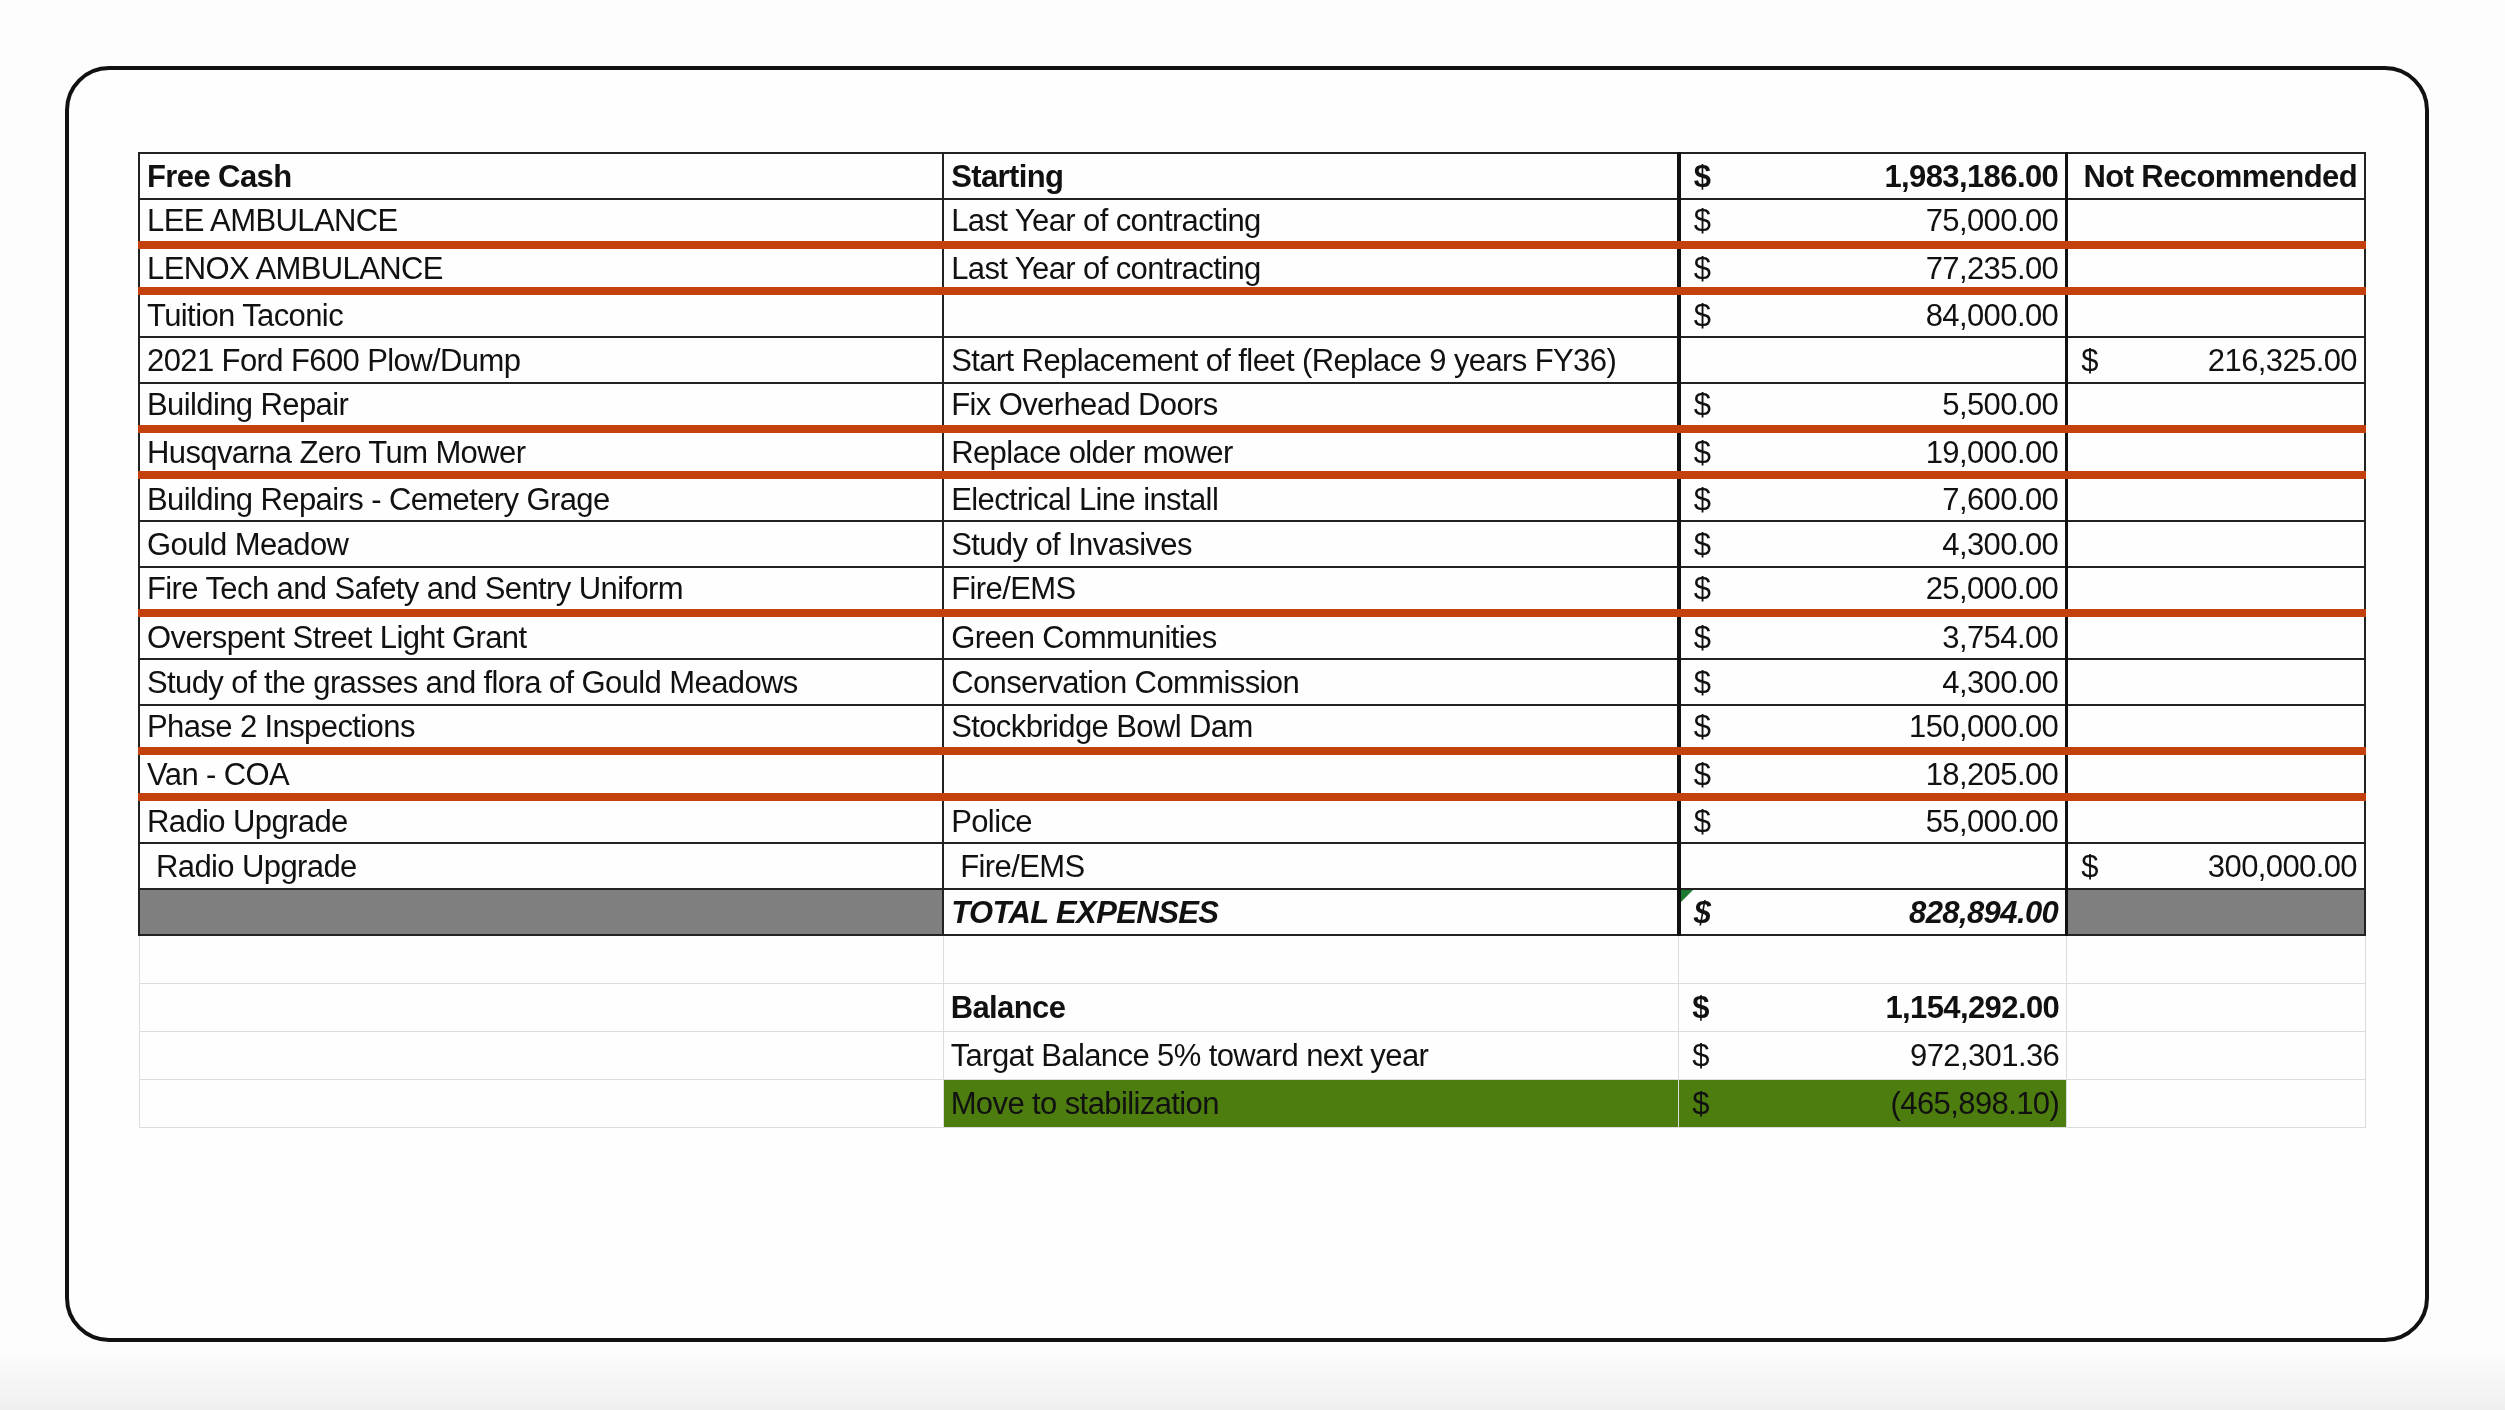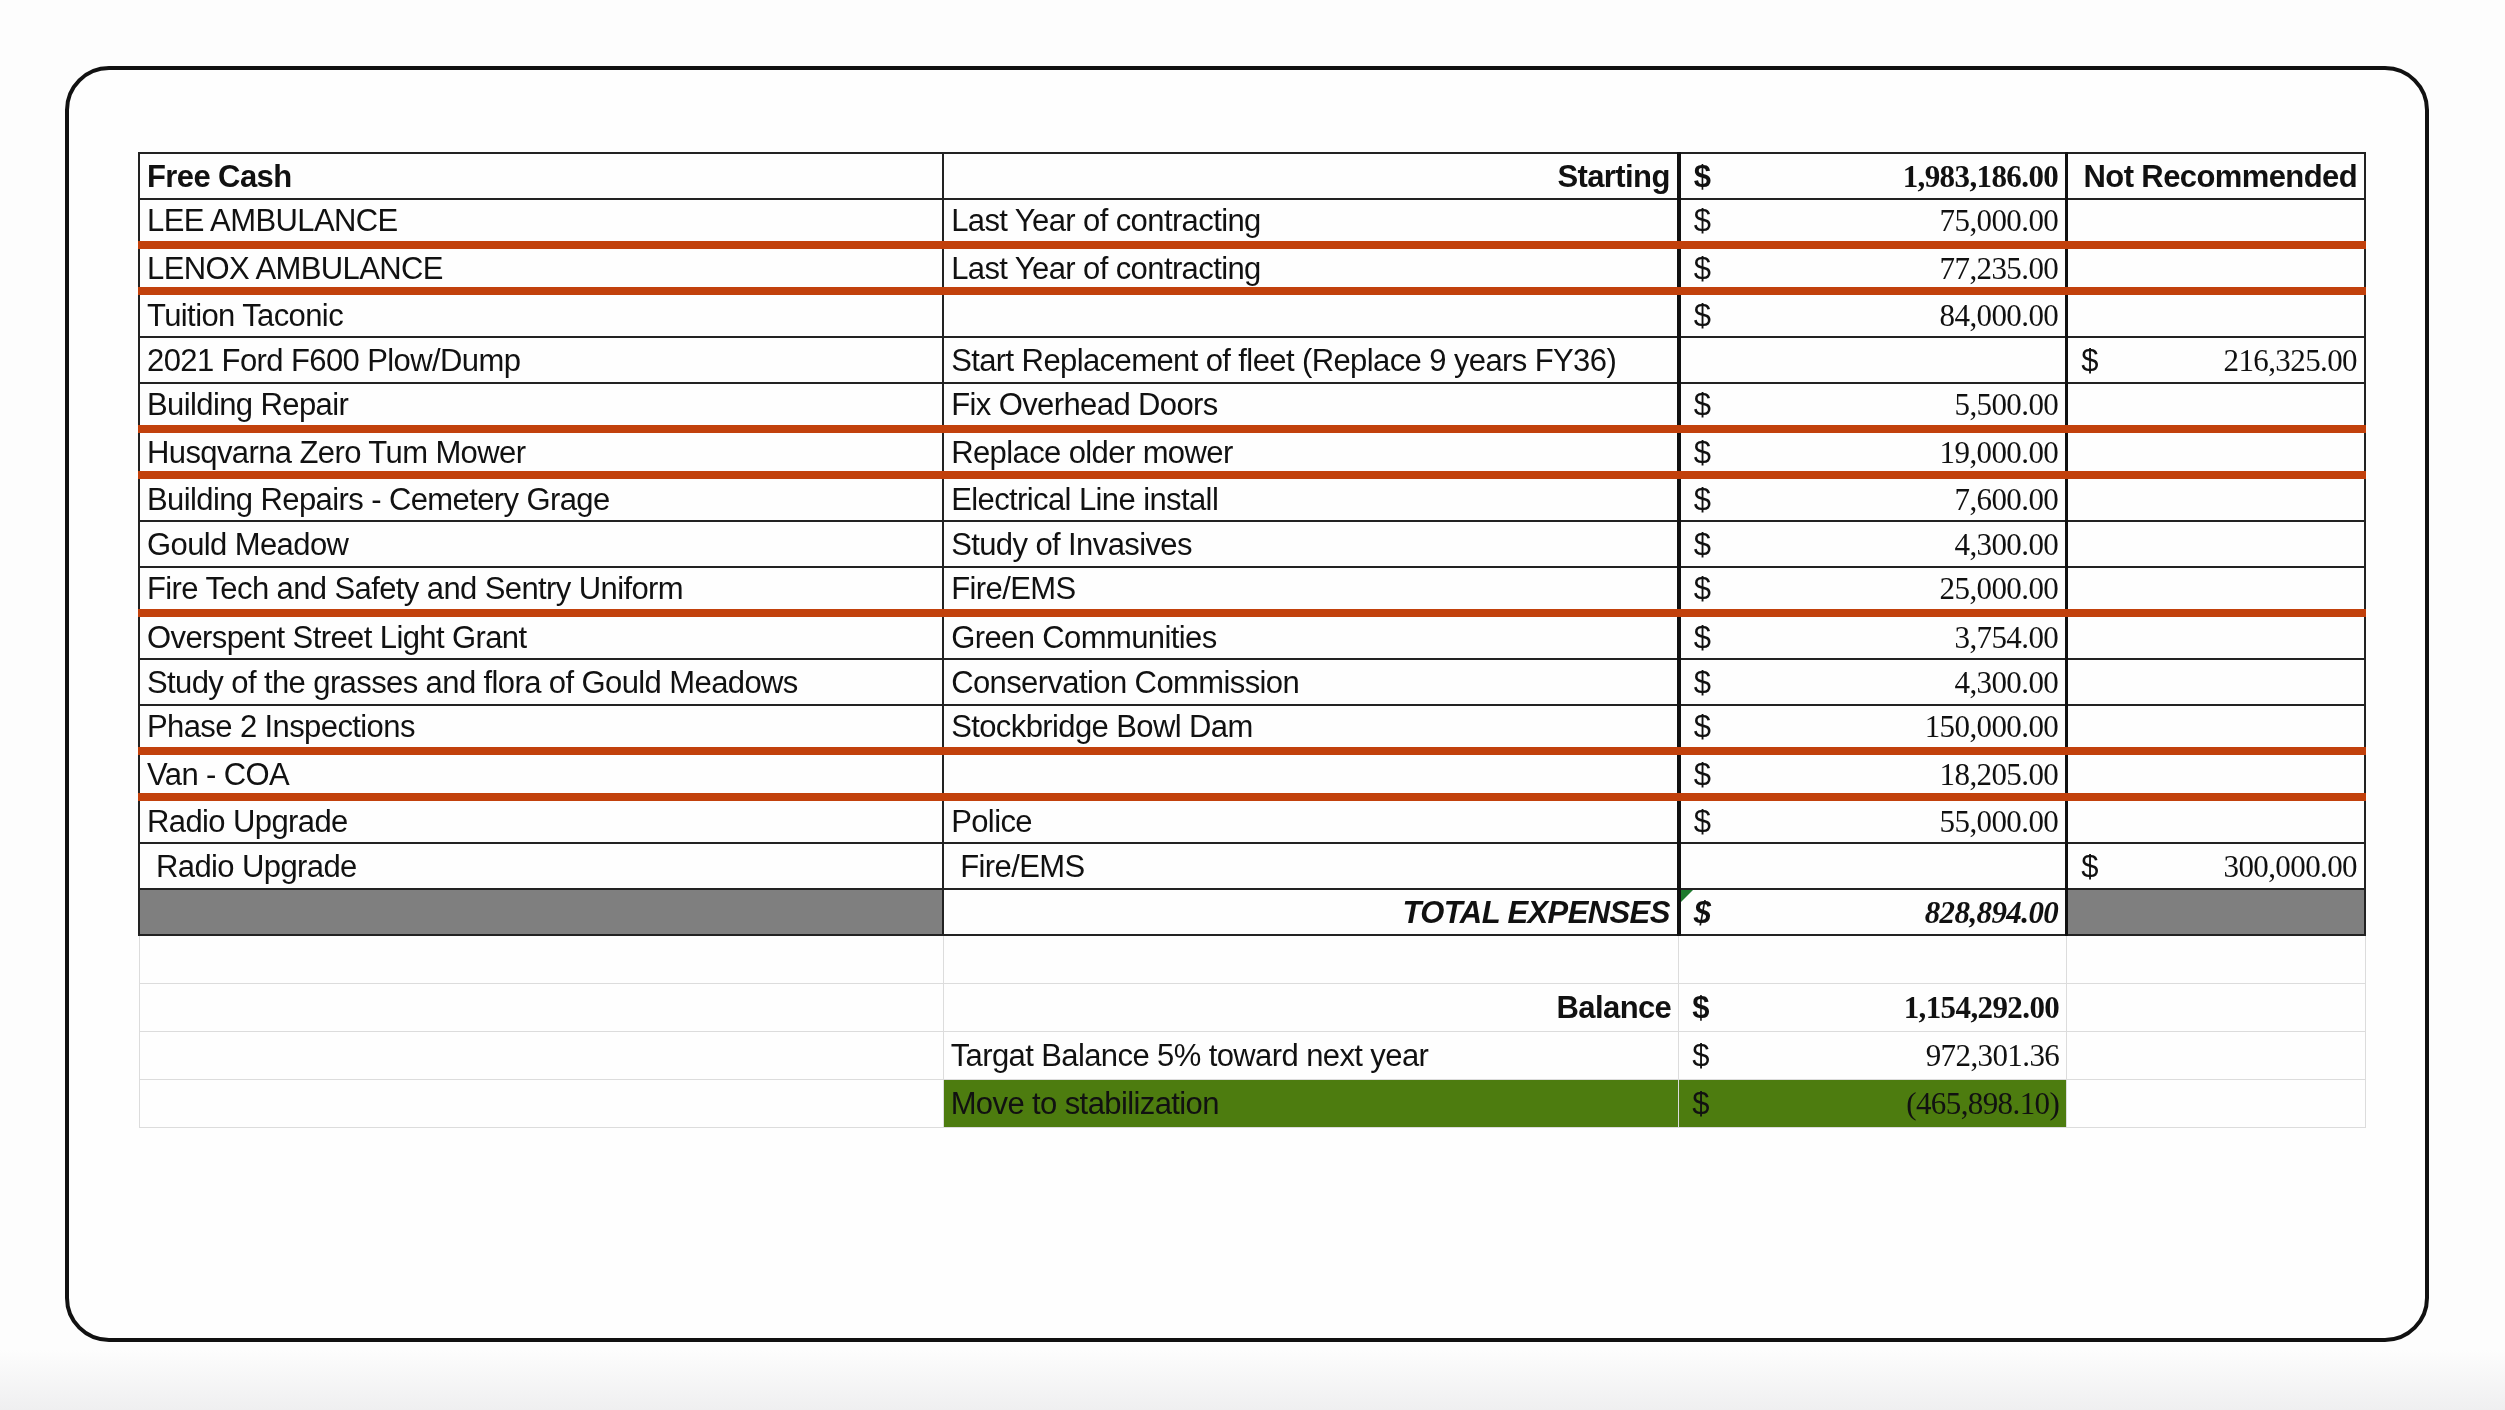--- a/index.html
+++ b/index.html
@@ -31,24 +31,24 @@
     border: 2px solid #222; white-space: nowrap; overflow: hidden;
     vertical-align: middle; line-height: 1;
   }
   table.sheet tr.thick td { border-bottom: 8px solid #c2410c; }
   td.c1 { width: 798px; margin-left: 19px; }
   td.c2 { width: 730px; }
   td.c3 { width: 385px; border-left: 4px solid #111 !important; border-right: 3px solid #111 !important; }
   td.c4 { width: 296px; }
   .money { display: flex; justify-content: space-between; align-items: center; }
   .money .sym { padding-left: 6px; }
-  .money .amt { text-align: left; font-family: Liberation Serif, serif; }
+  .money .amt { text-align: left; }
   .bold { font-weight: bold; }
   .italic { font-style: italic; }
-  .right { text-align: right; }
+  .right { text-align: left; }
   .center { text-align: right; }
   td.gray { background: #7f7f7f; }
   tr.light td { border: 1px solid #dcdcdc; height: 48px; }
   tr.light td.c3 { border-left: 1px solid #dcdcdc !important; border-right: 1px solid #dcdcdc !important; }
   td.green { background: #4d7c0f; }
   .indent { padding-left: 16px !important; }
   .tri {
     position: absolute; width: 0; height: 0;
     border-top: 12px solid #1e7a2e; border-right: 12px solid transparent;
     left: 0; top: 0;

